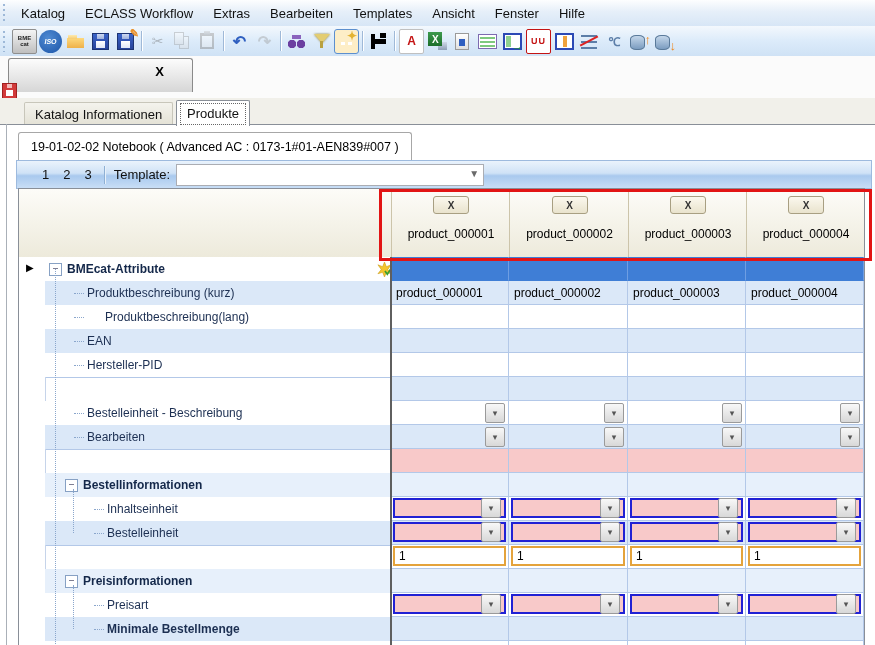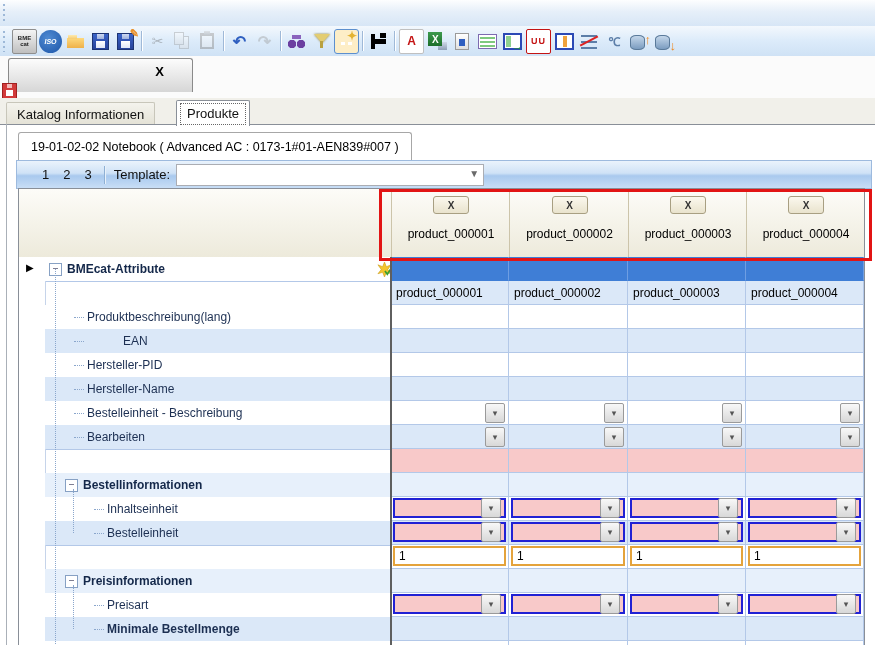--- a/index.html
+++ b/index.html
@@ -100,21 +100,21 @@
     border-bottom:1px solid #a9a9a9;}
   .doctab{position:absolute;left:8px;top:2px;width:183px;height:33px;border:1px solid #8a8a8a;border-bottom:none;
     border-radius:3px 3px 0 0;background:linear-gradient(#fcfcfc,#d6d6d6);}
   .doctab-x{position:absolute;right:28px;top:5px;font-weight:700;font-size:13px;color:#000;}
   .doc-save{position:absolute;left:2px;top:27px;width:13px;height:14px;background:#d23a3a;border:1px solid #a02020;}
   .doc-save::before{content:"";position:absolute;left:3px;top:6px;width:7px;height:6px;background:#fff;}
   .doc-save::after{content:"";position:absolute;left:4px;top:0;width:5px;height:4px;background:#f3baba;}
   
   .tabstrip{position:absolute;left:0;top:98px;width:875px;height:26px;background:#f1f0ea;}
   .otab{position:absolute;top:4px;height:22px;padding:0 10px;display:flex;align-items:center;font-size:13px;color:#111;}
-  .otab.inactive{left:6px;border:1px solid #c8c6ba;border-bottom:none;border-radius:2px 2px 0 0;
+  .otab.inactive{left:24px;border:1px solid #c8c6ba;border-bottom:none;border-radius:2px 2px 0 0;
     background:linear-gradient(#f4f3ed,#e4e2d6);}
   .otab.active{left:176px;top:2px;height:25px;background:#fff;border:1px solid #898f98;border-bottom:none;
     border-radius:2px 2px 0 0;z-index:3;text-align:right;}
   .otab.active .focus{position:absolute;inset:2px 3px 1px 3px;border:1px dotted #666;}
   .panel{position:absolute;left:0;top:124px;width:875px;height:521px;background:#fff;border-top:1px solid #898f98;}
   .panel-left{position:absolute;left:6px;top:124px;width:1px;height:521px;background:#aab0b8;}
   
   .ptab{position:absolute;left:18px;top:132px;height:27px;max-width:430px;padding:0 12px;display:flex;
     align-items:center;background:#fff;border:1px solid #a7a7a7;border-bottom:none;border-radius:3px 3px 0 0;
     font-size:12.5px;white-space:nowrap;z-index:2;}
@@ -169,20 +169,30 @@
   .vline{position:absolute;width:0;border-left:1px dotted #8aa6cc;z-index:1;}
   
   .redbox{position:absolute;left:379px;top:189px;width:487px;height:66px;border:3px solid var(--red);
     z-index:9;pointer-events:none;}
 </style>
 </head>
 <body style="--selblue: #3f7ed6; --shade: #dbe8f8; --grouprow: #e7f0fb; --pink: #f8c9c9; --comboblue: #2121d4; --orange: #e4a33c; --red: #e21414; --badge: #1a1acc; --gridline: #b3c8e8;">
 
 <div class="menubar">
   <div class="grip"></div>
+  <div id="menu-items" style="display:flex;">
+      <div class="menuitem">Katalog</div>
+      <div class="menuitem">ECLASS Workflow</div>
+      <div class="menuitem">Extras</div>
+      <div class="menuitem">Bearbeiten</div>
+      <div class="menuitem">Templates</div>
+      <div class="menuitem">Ansicht</div>
+      <div class="menuitem">Fenster</div>
+      <div class="menuitem">Hilfe</div>
+    </div>
 </div>
 
 <div class="toolbar">
   <div class="grip"></div>
   <div id="toolbar-items" style="display:flex;align-items:center;">
       <div class="tbi i-bmecat-logo"></div>
       <div class="tbi i-iso"></div>
       <div class="tbi i-open-file"></div>
       <div class="tbi i-save"></div>
       <div class="tbi i-save-as"></div>
@@ -289,47 +299,51 @@
             </svg>
           </div>
         </div>
         <div class="gcell bg-sel" style="left: 372px; width: 118px;"></div>
         <div class="gcell bg-sel" style="left: 490px; width: 119px;"></div>
         <div class="gcell bg-sel" style="left: 609px; width: 118px;"></div>
         <div class="gcell bg-sel" style="left: 727px; width: 118px;"></div>
       </div>
       <div class="grow" style="top: 92px;">
         <div class="gind"></div>
+        <div class="gname" style="background: var(--shade); padding-left: 29px;">
+          <div class="stub"></div>
+          <div class="lbl">Produktbeschreibung (kurz)</div>
+        </div>
         <div class="gcell bg-shade" style="left: 372px; width: 118px;">
           <div class="cval">product_000001</div>
         </div>
         <div class="gcell bg-shade" style="left: 490px; width: 119px;">
           <div class="cval">product_000002</div>
         </div>
         <div class="gcell bg-shade" style="left: 609px; width: 118px;">
           <div class="cval">product_000003</div>
         </div>
         <div class="gcell bg-shade" style="left: 727px; width: 118px;">
           <div class="cval">product_000004</div>
         </div>
       </div>
       <div class="grow" style="top: 116px;">
         <div class="gind"></div>
-        <div class="gname" style="background: rgb(255, 255, 255); padding-left: 29px;">
+        <div class="gname" style="background: rgb(255, 255, 255); padding-left: 29px; gap: 18px;">
           <div class="stub"></div>
           <div class="lbl">Produktbeschreibung(lang)</div>
         </div>
         <div class="gcell bg-white" style="left: 372px; width: 118px;"></div>
         <div class="gcell bg-white" style="left: 490px; width: 119px;"></div>
         <div class="gcell bg-white" style="left: 609px; width: 118px;"></div>
         <div class="gcell bg-white" style="left: 727px; width: 118px;"></div>
       </div>
       <div class="grow" style="top: 140px;">
         <div class="gind"></div>
-        <div class="gname" style="background: var(--shade); padding-left: 29px; gap: 36px;">
+        <div class="gname" style="background: var(--shade); padding-left: 29px;">
           <div class="stub"></div>
           <div class="lbl">EAN</div>
         </div>
         <div class="gcell bg-shade" style="left: 372px; width: 118px;"></div>
         <div class="gcell bg-shade" style="left: 490px; width: 119px;"></div>
         <div class="gcell bg-shade" style="left: 609px; width: 118px;"></div>
         <div class="gcell bg-shade" style="left: 727px; width: 118px;"></div>
       </div>
       <div class="grow" style="top: 164px;">
         <div class="gind"></div>
@@ -337,24 +351,20 @@
           <div class="stub"></div>
           <div class="lbl">Hersteller-PID</div>
         </div>
         <div class="gcell bg-white" style="left: 372px; width: 118px;"></div>
         <div class="gcell bg-white" style="left: 490px; width: 119px;"></div>
         <div class="gcell bg-white" style="left: 609px; width: 118px;"></div>
         <div class="gcell bg-white" style="left: 727px; width: 118px;"></div>
       </div>
       <div class="grow" style="top: 188px;">
         <div class="gind"></div>
-        <div class="gname" style="background: var(--shade); padding-left: 29px;">
-          <div class="stub"></div>
-          <div class="lbl">Hersteller-Name</div>
-        </div>
         <div class="gcell bg-shade" style="left: 372px; width: 118px;"></div>
         <div class="gcell bg-shade" style="left: 490px; width: 119px;"></div>
         <div class="gcell bg-shade" style="left: 609px; width: 118px;"></div>
         <div class="gcell bg-shade" style="left: 727px; width: 118px;"></div>
       </div>
       <div class="grow" style="top: 212px;">
         <div class="gind"></div>
         <div class="gname" style="background: rgb(255, 255, 255); padding-left: 29px;">
           <div class="stub"></div>
           <div class="lbl">Bestelleinheit - Beschreibung</div>

